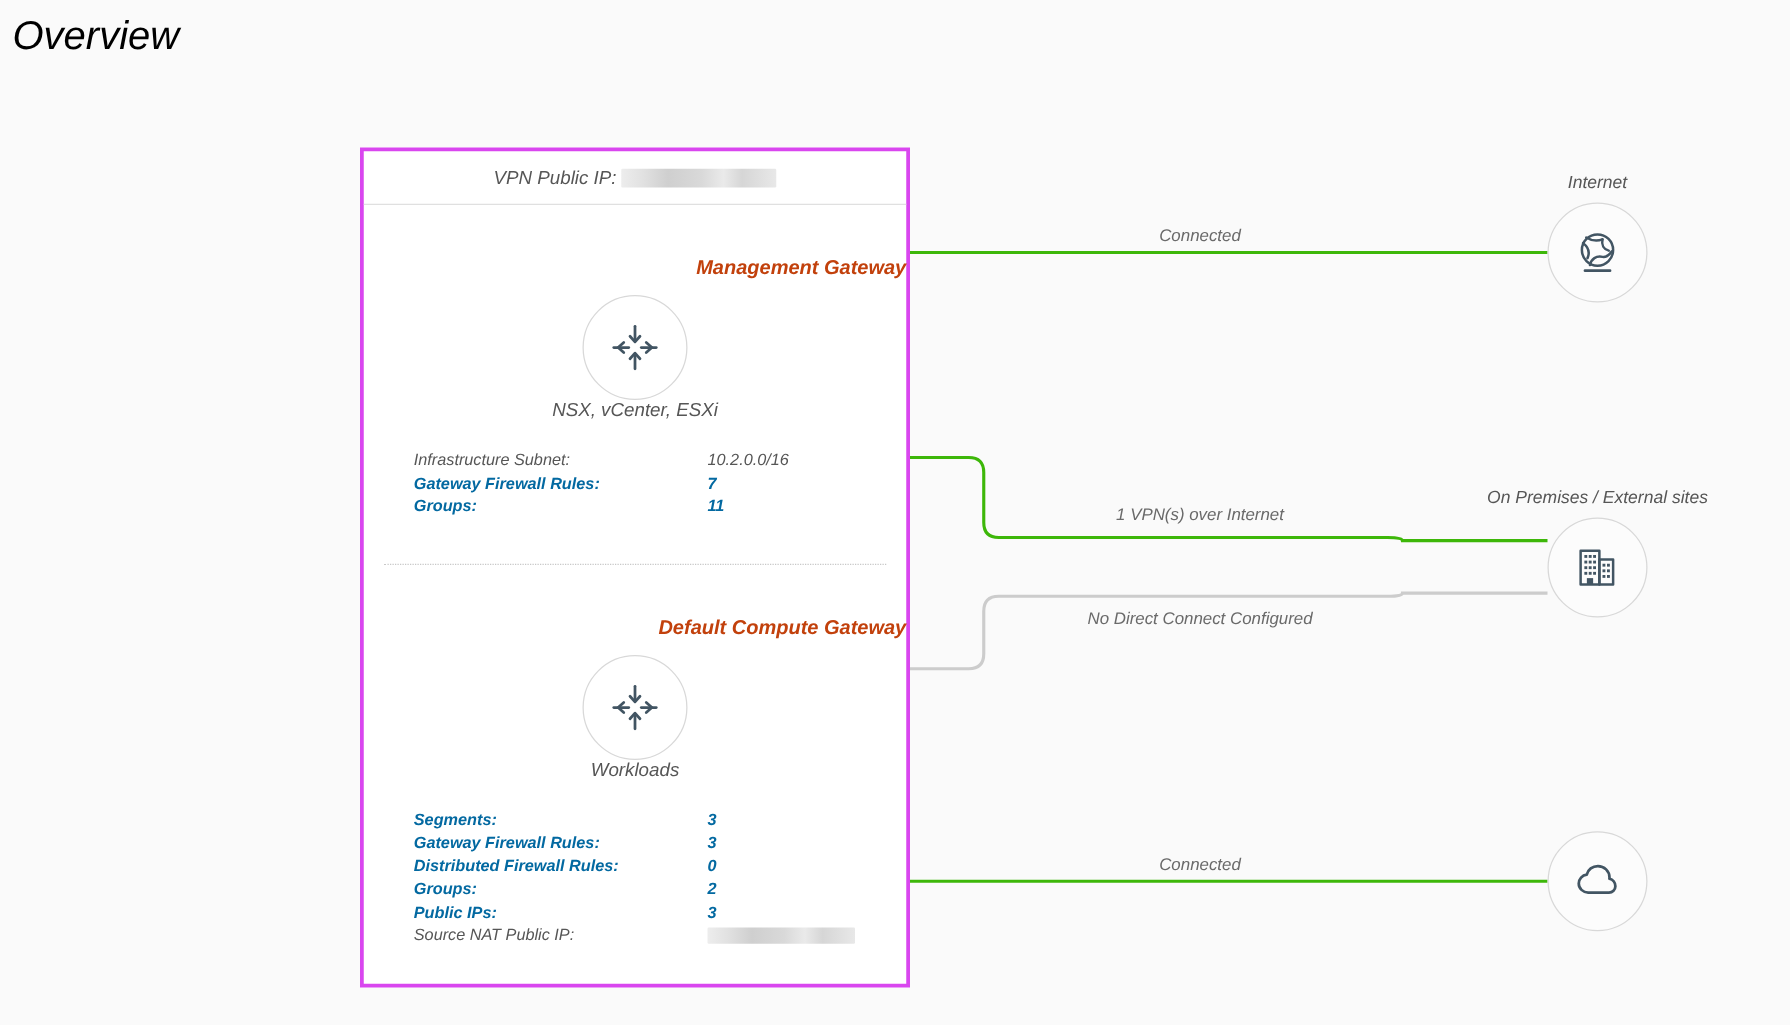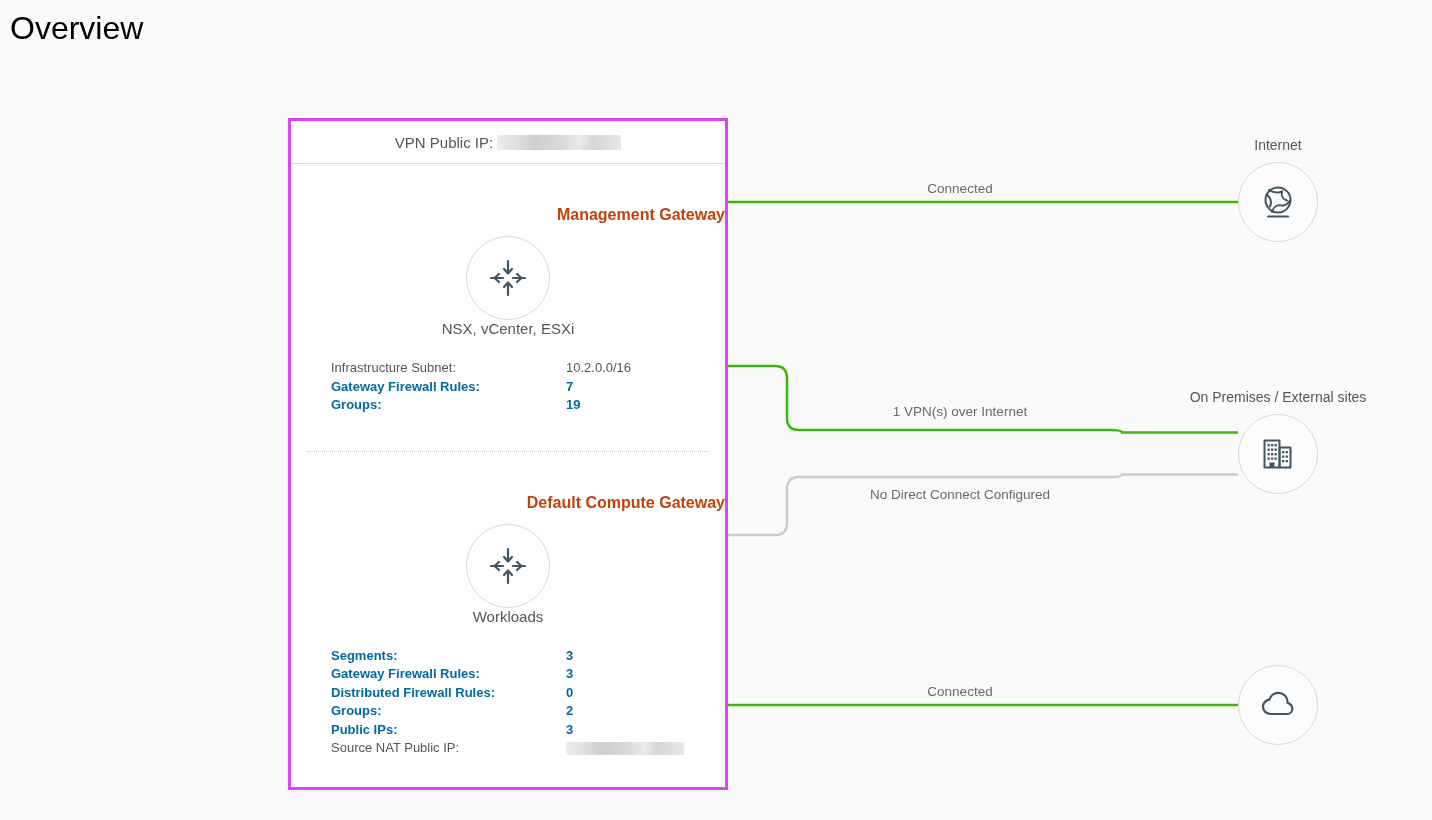--- a/index.html
+++ b/index.html
@@ -5,21 +5,21 @@
 <style>
   * { box-sizing: border-box; }
   html, body {
     margin: 0; padding: 0;
     width: 1432px; height: 820px;
     background: #fafafa;
     font-family: "Liberation Sans", sans-serif;
     color: #565656;
     overflow: hidden;
   }
-  #stage { position: relative; width: 1432px; height: 648px; }
+  #stage { position: relative; width: 1432px; height: 648px; font-style: italic; }
 
   
   .page-title {
     position: absolute; left: 10px; top: 6px;
     font-size: 32px; font-weight: 400; color: #000;
     letter-spacing: 0px; line-height: 44px;
   }
 
   
   .wire-layer {
@@ -159,21 +159,21 @@
         <div class="stat-row">
           <span class="stat-label stat-plain">Infrastructure Subnet:</span>
           <span class="stat-value stat-plain">10.2.0.0/16</span>
         </div>
         <div class="stat-row">
           <span class="stat-label stat-link">Gateway Firewall Rules:</span>
           <span class="stat-value stat-link">7</span>
         </div>
         <div class="stat-row">
           <span class="stat-label stat-link">Groups:</span>
-          <span class="stat-value stat-link">19</span>
+          <span class="stat-value stat-link">11</span>
         </div>
       </div>
     </div>
 
     <div class="divider" style="margin-top:36px;"></div>
 
     <div class="gw-section">
       <div class="gw-title">Default Compute Gateway</div>
 
       <div class="gw-icon-wrap">

